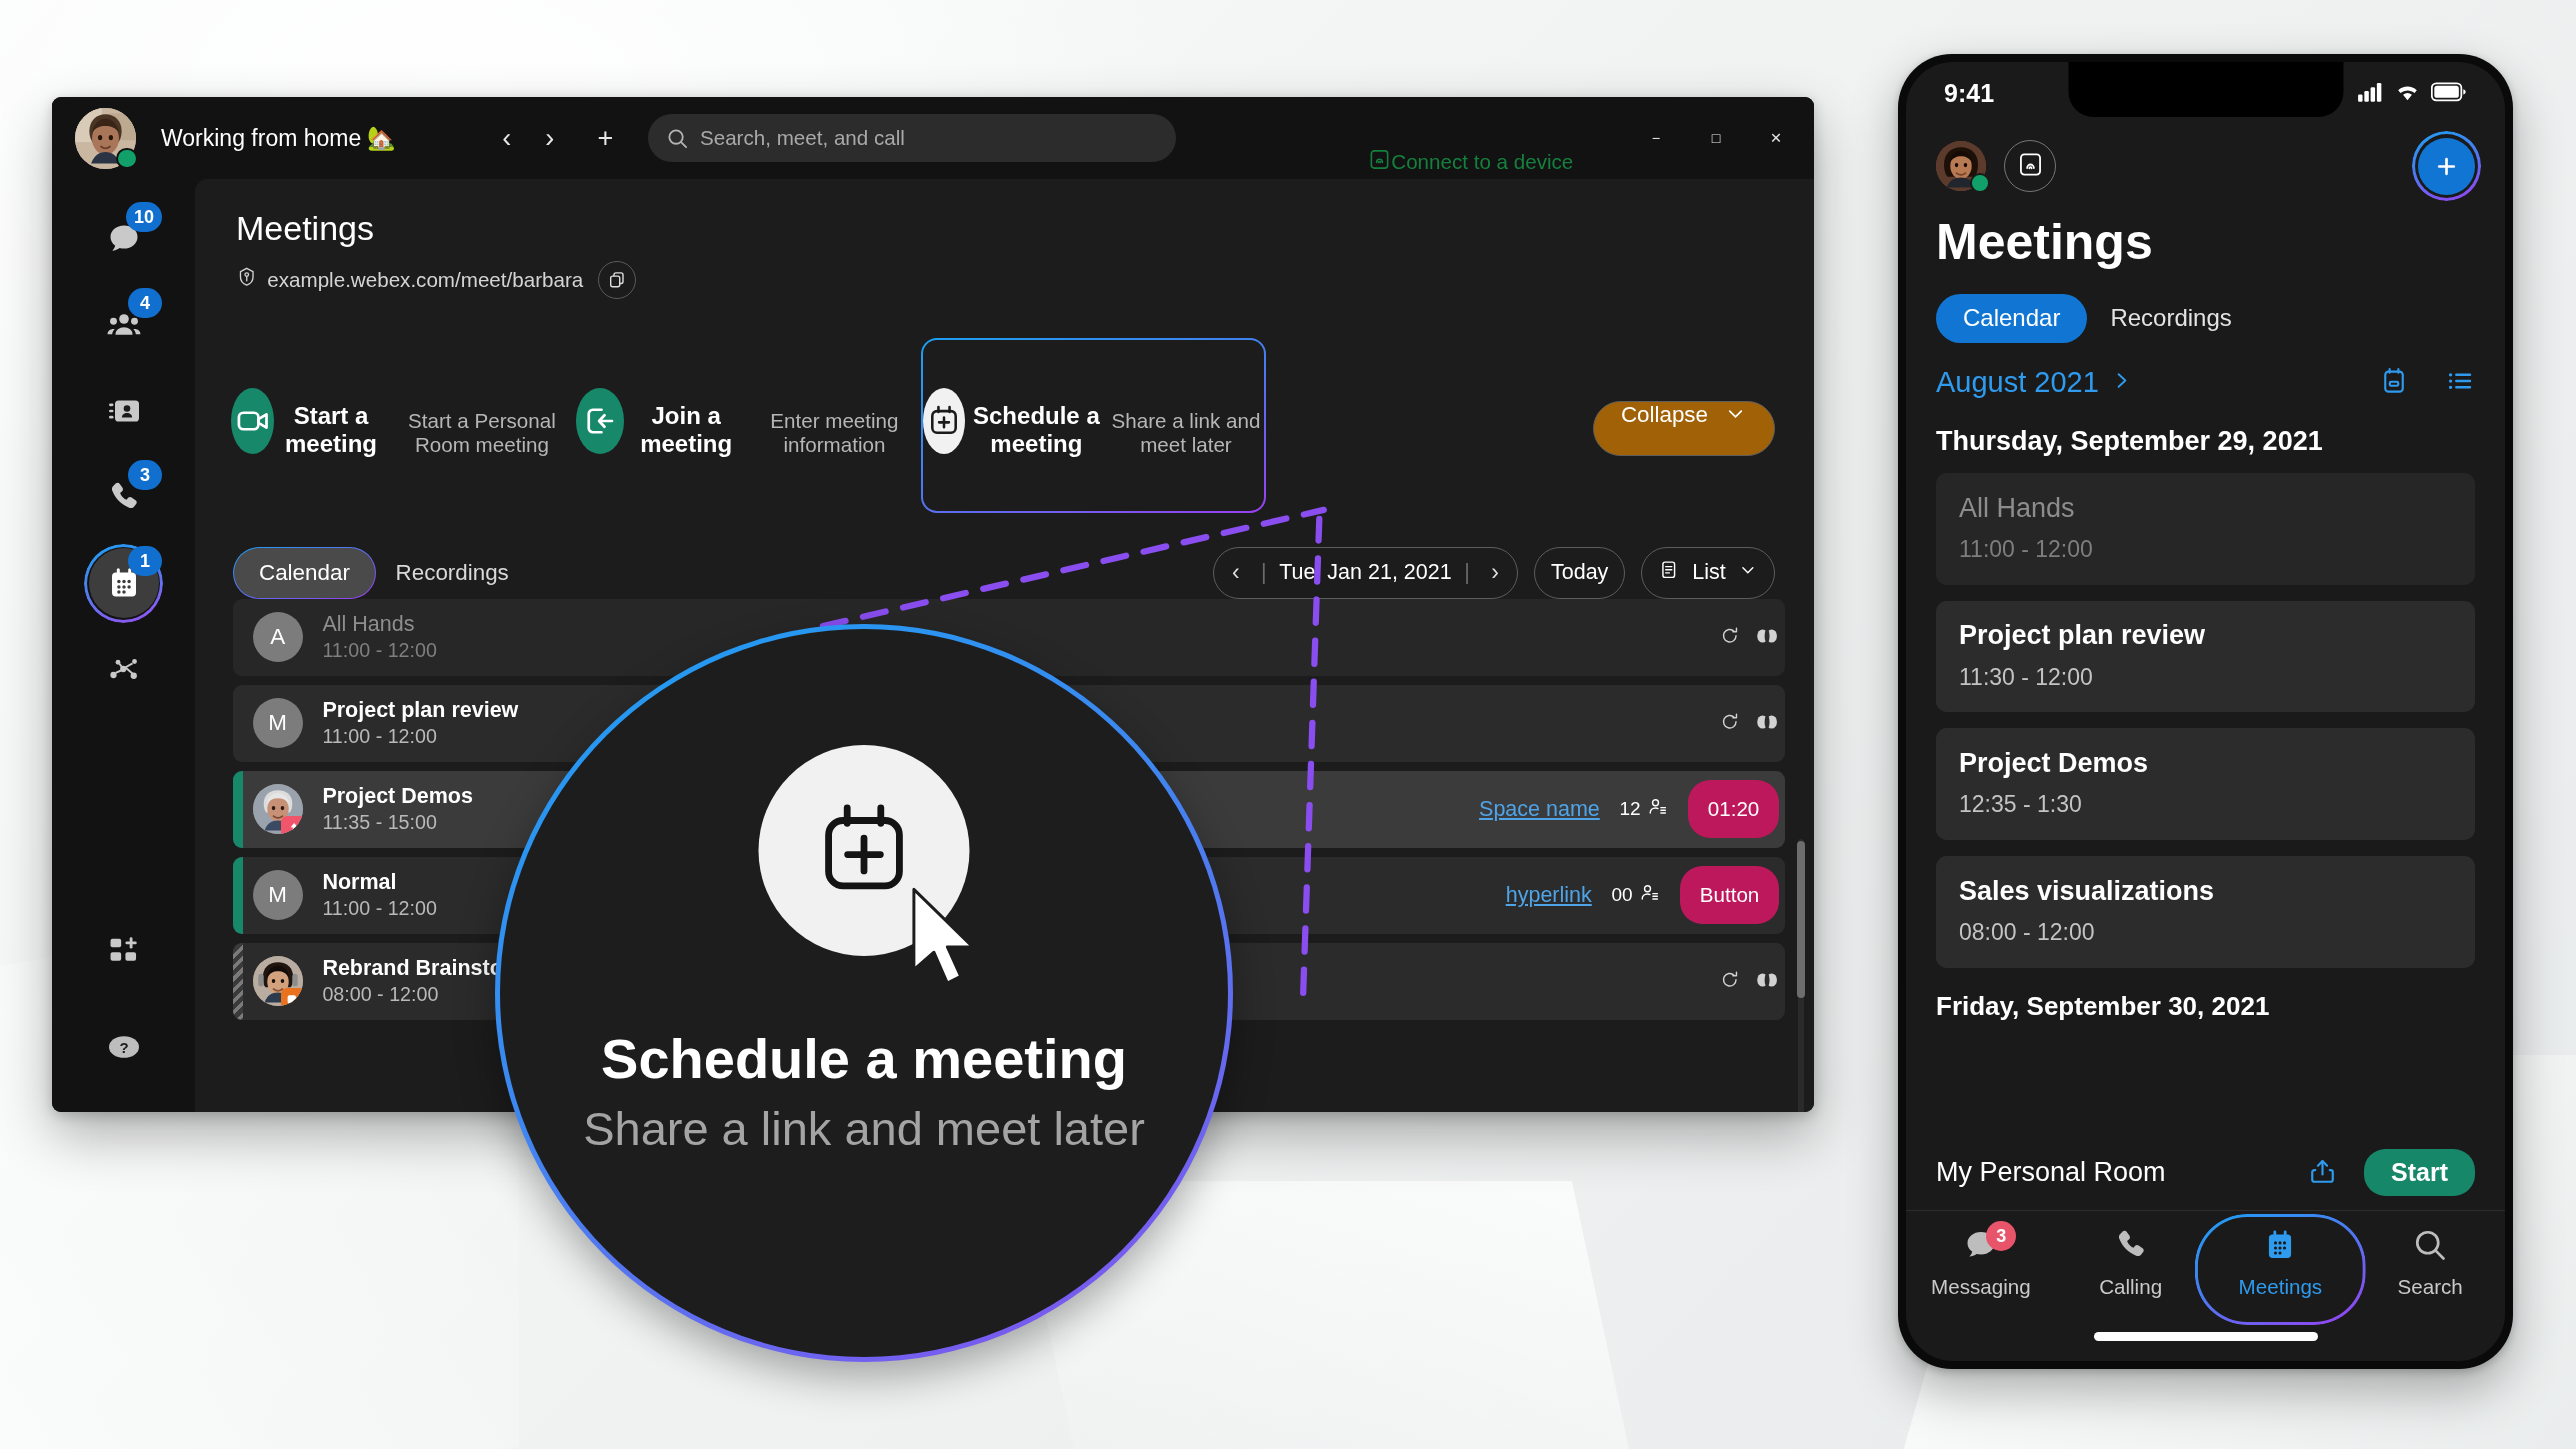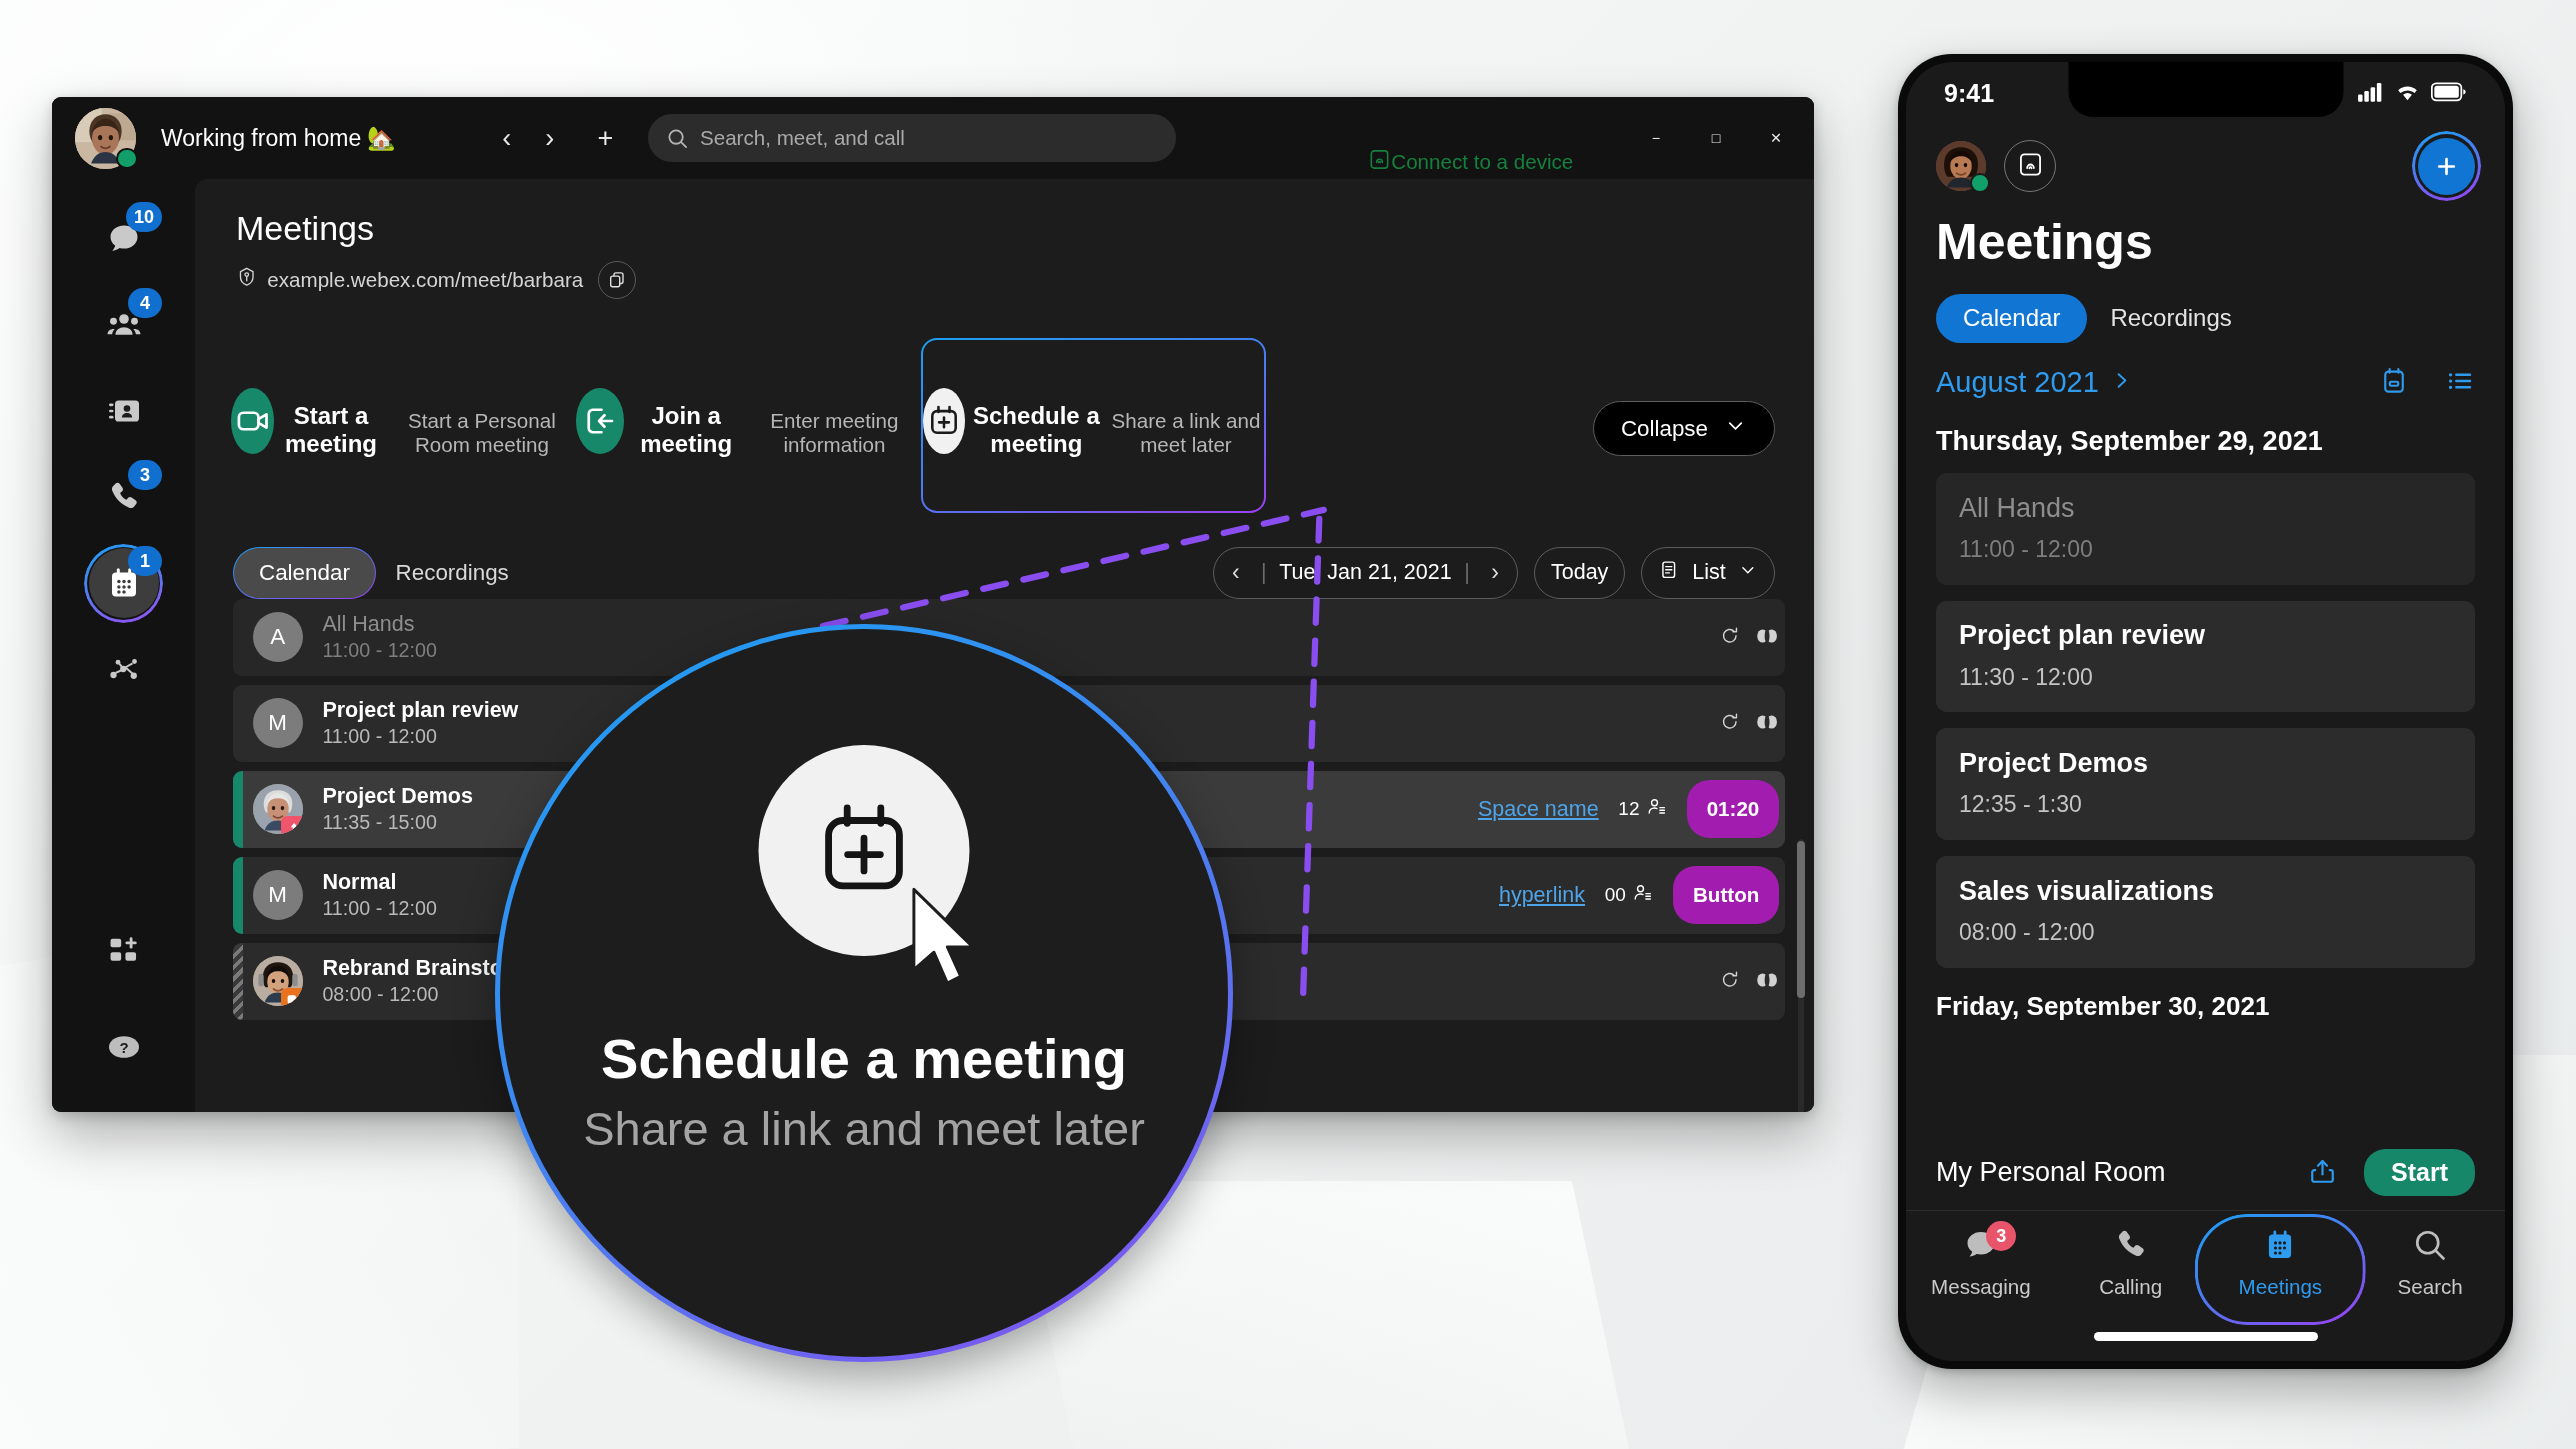--- a/index.html
+++ b/index.html
@@ -51,21 +51,21 @@
   .rail-ico{color:#c9c9c9;display:flex;}
   .badge{position:absolute;right:-3.6px;top:-1.8px;min-width:34px;height:30px;padding:0 8px;border-radius:15px;background:#1170cf;color:#fff;font-size:18px;font-weight:700;display:flex;align-items:center;justify-content:center;}
   .rail-spacer{flex:1;}
 
   
   #main{position:absolute;left:143px;top:82px;right:0;bottom:0;background:#1c1c1c;border-top-left-radius:12.5px;overflow:hidden;}
   #page-title{color:#fff;font-size:34px;font-weight:400;margin:30px 0 0 41px;}
   #pr-row{display:flex;align-items:center;margin:12.5px 0 0 41px;gap:14.3px;}
   #pr-url{color:#d4d4d4;font-size:20.6px;display:flex;align-items:center;gap:9.8px;}
   #copy-btn{width:38px;height:38px;border-radius:50%;border:0.9px solid #5a5a5a;display:flex;align-items:center;justify-content:center;color:#e0e0e0;}
-  #collapse-btn{position:absolute;right:39px;top:222px;height:55px;padding:0 27px;border-radius:28px;border:0.9px solid #5e5e5e;background:#000000;color:#fff;font-size:22.4px;display:flex;align-items:center;gap:16px;}
+  #collapse-btn{position:absolute;right:39px;top:222px;height:55px;padding:0 27px;border-radius:28px;border:0.9px solid #5e5e5e;background:#a16207;color:#fff;font-size:22.4px;display:flex;gap:16px;}
 
   
   #cards{display:flex;margin:39px 0 0 0;padding-left:36px;gap:0;}
   .card{width:345px;height:175px;border-radius:16px;display:flex;flex-direction:row;align-items:center;justify-content:flex-start;padding-top:9px;position:relative;text-align:center;}
   .card .circle{width:66px;height:66px;border-radius:50%;display:flex;align-items:center;justify-content:center;margin-bottom:18px;}
   .card .ctitle{color:#fff;font-size:24px;font-weight:700;}
   .card .csub{color:#b6b6b6;font-size:20.6px;margin-top:7.2px;}
   .card.highlight{border:2.7px solid transparent;background:linear-gradient(#1c1c1c,#1c1c1c) padding-box,linear-gradient(160deg,#1ba0f2 0%,#4a7bf0 50%,#9b3ff0 100%) border-box;}
   .circle.green{background:#18886a;}
   .circle.white{background:#f1f1f1;}
@@ -94,21 +94,21 @@
   .mav.ph{background:#8e7f72;overflow:hidden;}
   .mav .ovl{position:absolute;right:-5.4px;bottom:-3.6px;width:27px;height:21.5px;border-radius:6.3px;display:flex;align-items:center;justify-content:center;color:#fff;font-size:13.4px;}
   .mtext{margin-left:19.7px;}
   .mtitle{color:#fff;font-size:21.5px;font-weight:700;line-height:1.12;}
   .mtitle.dim{color:#8e8e8e;font-weight:400;}
   .mtime{color:#b9b9b9;font-size:19.7px;margin-top:3.6px;}
   .mtime.dim{color:#7f7f7f;}
   .mright{margin-left:auto;display:flex;align-items:center;gap:19.7px;padding-right:6px;}
   .mlink{color:#4fa4e8;font-size:21.5px;text-decoration:underline;}
   .mcount{color:#fff;font-size:19px;display:flex;align-items:center;gap:6.3px;}
-  .mpill{height:58px;padding:0 19.7px;border-radius:22.4px;background:#a21caf;color:#fff;font-size:20.6px;font-weight:700;display:flex;align-items:center;}
+  .mpill{height:58px;padding:0 19.7px;border-radius:22.4px;background:#be185d;color:#fff;font-size:20.6px;font-weight:400;display:flex;align-items:center;}
   .micos{display:flex;align-items:center;gap:16px;color:#d2d2d2;}
   #scrollbar{position:absolute;right:7.2px;top:642px;width:12.5px;height:458px;}
   #scroll-track{position:absolute;left:3.6px;top:18px;width:6.3px;height:422px;background:#2a2a2a;border-radius:3.6px;}
   #scroll-thumb{position:absolute;left:2.7px;top:19.7px;width:8px;height:157px;background:#6d6d6d;border-radius:4.5px;}
 
   
   #callout-svg{position:absolute;left:0;top:0;width:2576px;height:1449px;pointer-events:none;}
   #magnifier{
     position:absolute;left:495px;top:624px;width:738px;height:738px;border-radius:50%;
     background:#1d1d1d;

